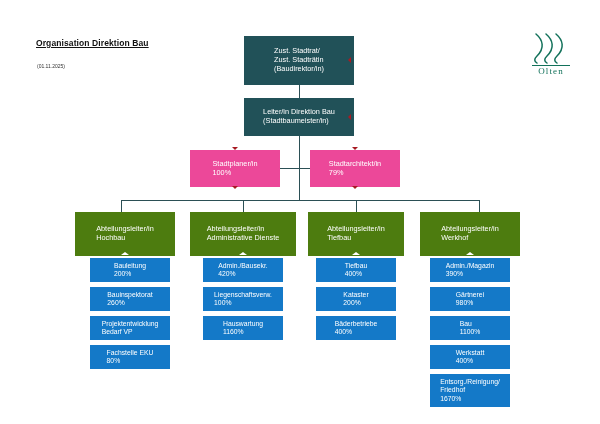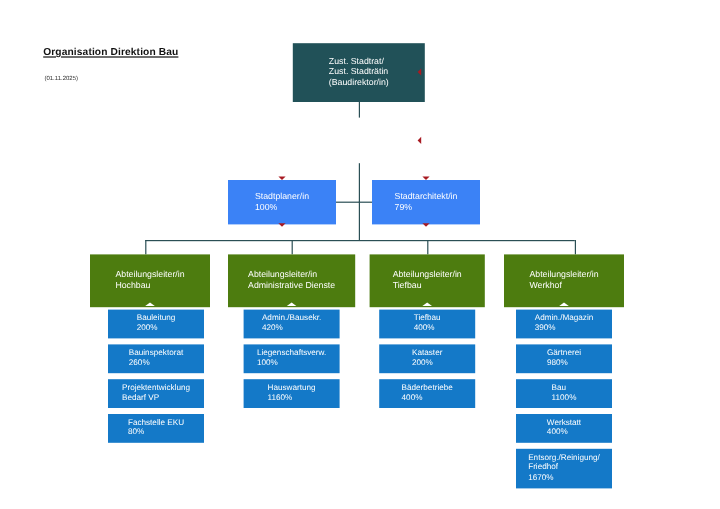--- a/index.html
+++ b/index.html
@@ -37,21 +37,21 @@
   .node{
     position:absolute;
     box-sizing:border-box;
     display:flex;align-items:center;justify-content:center;
     text-align:left;
     color:#ffffff;
     line-height:1.22;
     white-space:pre-line;
   }
   .node.teal{background:#215158;font-size:7.3px;}
-  .node.green{background:#3b82f6;font-size:7.3px;}
+  .node.green{background:#ec4899;font-size:7.3px;}
   .node.red{background:#4d7c0f;font-size:7.3px;}
   .node.blue{background:#1479c8;font-size:6.8px;}
 
   
   .vline{position:absolute;background:#2b4f55;width:1px;}
   .hline{position:absolute;background:#2b4f55;height:1px;}
 
   
   .diamond{
     position:absolute;width:0;height:0;
@@ -71,39 +71,52 @@
   }
 </style>
 </head>
 <body>
 
 <div id="canvas">
 
   <div class="title">Organisation Direktion Bau</div>
   <div class="subtitle">(01.11.2025)</div>
 
+  <div class="logo">
+    <svg width="46" height="33" viewBox="0 0 46 33">
+      <g fill="none" stroke="#12715a" stroke-width="1.5" stroke-linecap="round">
+        <path d="M8 2 C 15 8, 17 16, 9 24 C 6 27, 6 29, 9 31"></path>
+        <path d="M18 2 C 25 8, 27 16, 19 24 C 16 27, 16 29, 19 31"></path>
+        <path d="M28 2 C 35 8, 37 16, 29 24 C 26 27, 26 29, 29 31"></path>
+      </g>
+    </svg>
+    <div class="logo-rule"></div>
+    <div class="logo-word">Olten</div>
+  </div>
 
   <div class="vline" style="left:299px;top:85px;height:13px;"></div>
 
   <div class="vline" style="left:299px;top:136px;height:64px;"></div>
 
   <div class="hline" style="left:265px;top:168px;width:35px;"></div>
   <div class="hline" style="left:299px;top:168px;width:35px;"></div>
 
   <div class="hline" style="left:121px;top:200px;width:358px;"></div>
   <div class="vline" style="left:121px;top:200px;height:12px;"></div>
   <div class="vline" style="left:243px;top:200px;height:12px;"></div>
   <div class="vline" style="left:356px;top:200px;height:12px;"></div>
   <div class="vline" style="left:479px;top:200px;height:12px;"></div>
 
   <div class="node teal" style="left:244px;top:36px;width:110px;height:49px;">Zust. Stadtrat/
 Zust. Stadträtin
 (Baudirektor/in)</div>
   <div class="diamond left" style="left:348px;top:57px;"></div>
 
+  <div class="node teal" style="left:244px;top:98px;width:110px;height:38px;">Leiter/in Direktion Bau
+(Stadtbaumeister/in)</div>
   <div class="diamond left" style="left:348px;top:114px;"></div>
 
   <div class="node green" style="left:190px;top:150px;width:90px;height:37px;">Stadtplaner/in
 100%</div>
   <div class="diamond down" style="left:232px;top:147px;"></div>
   <div class="diamond down" style="left:232px;top:186px;"></div>
 
   <div class="node green" style="left:310px;top:150px;width:90px;height:37px;">Stadtarchitekt/in
 79%</div>
   <div class="diamond down" style="left:352px;top:147px;"></div>

